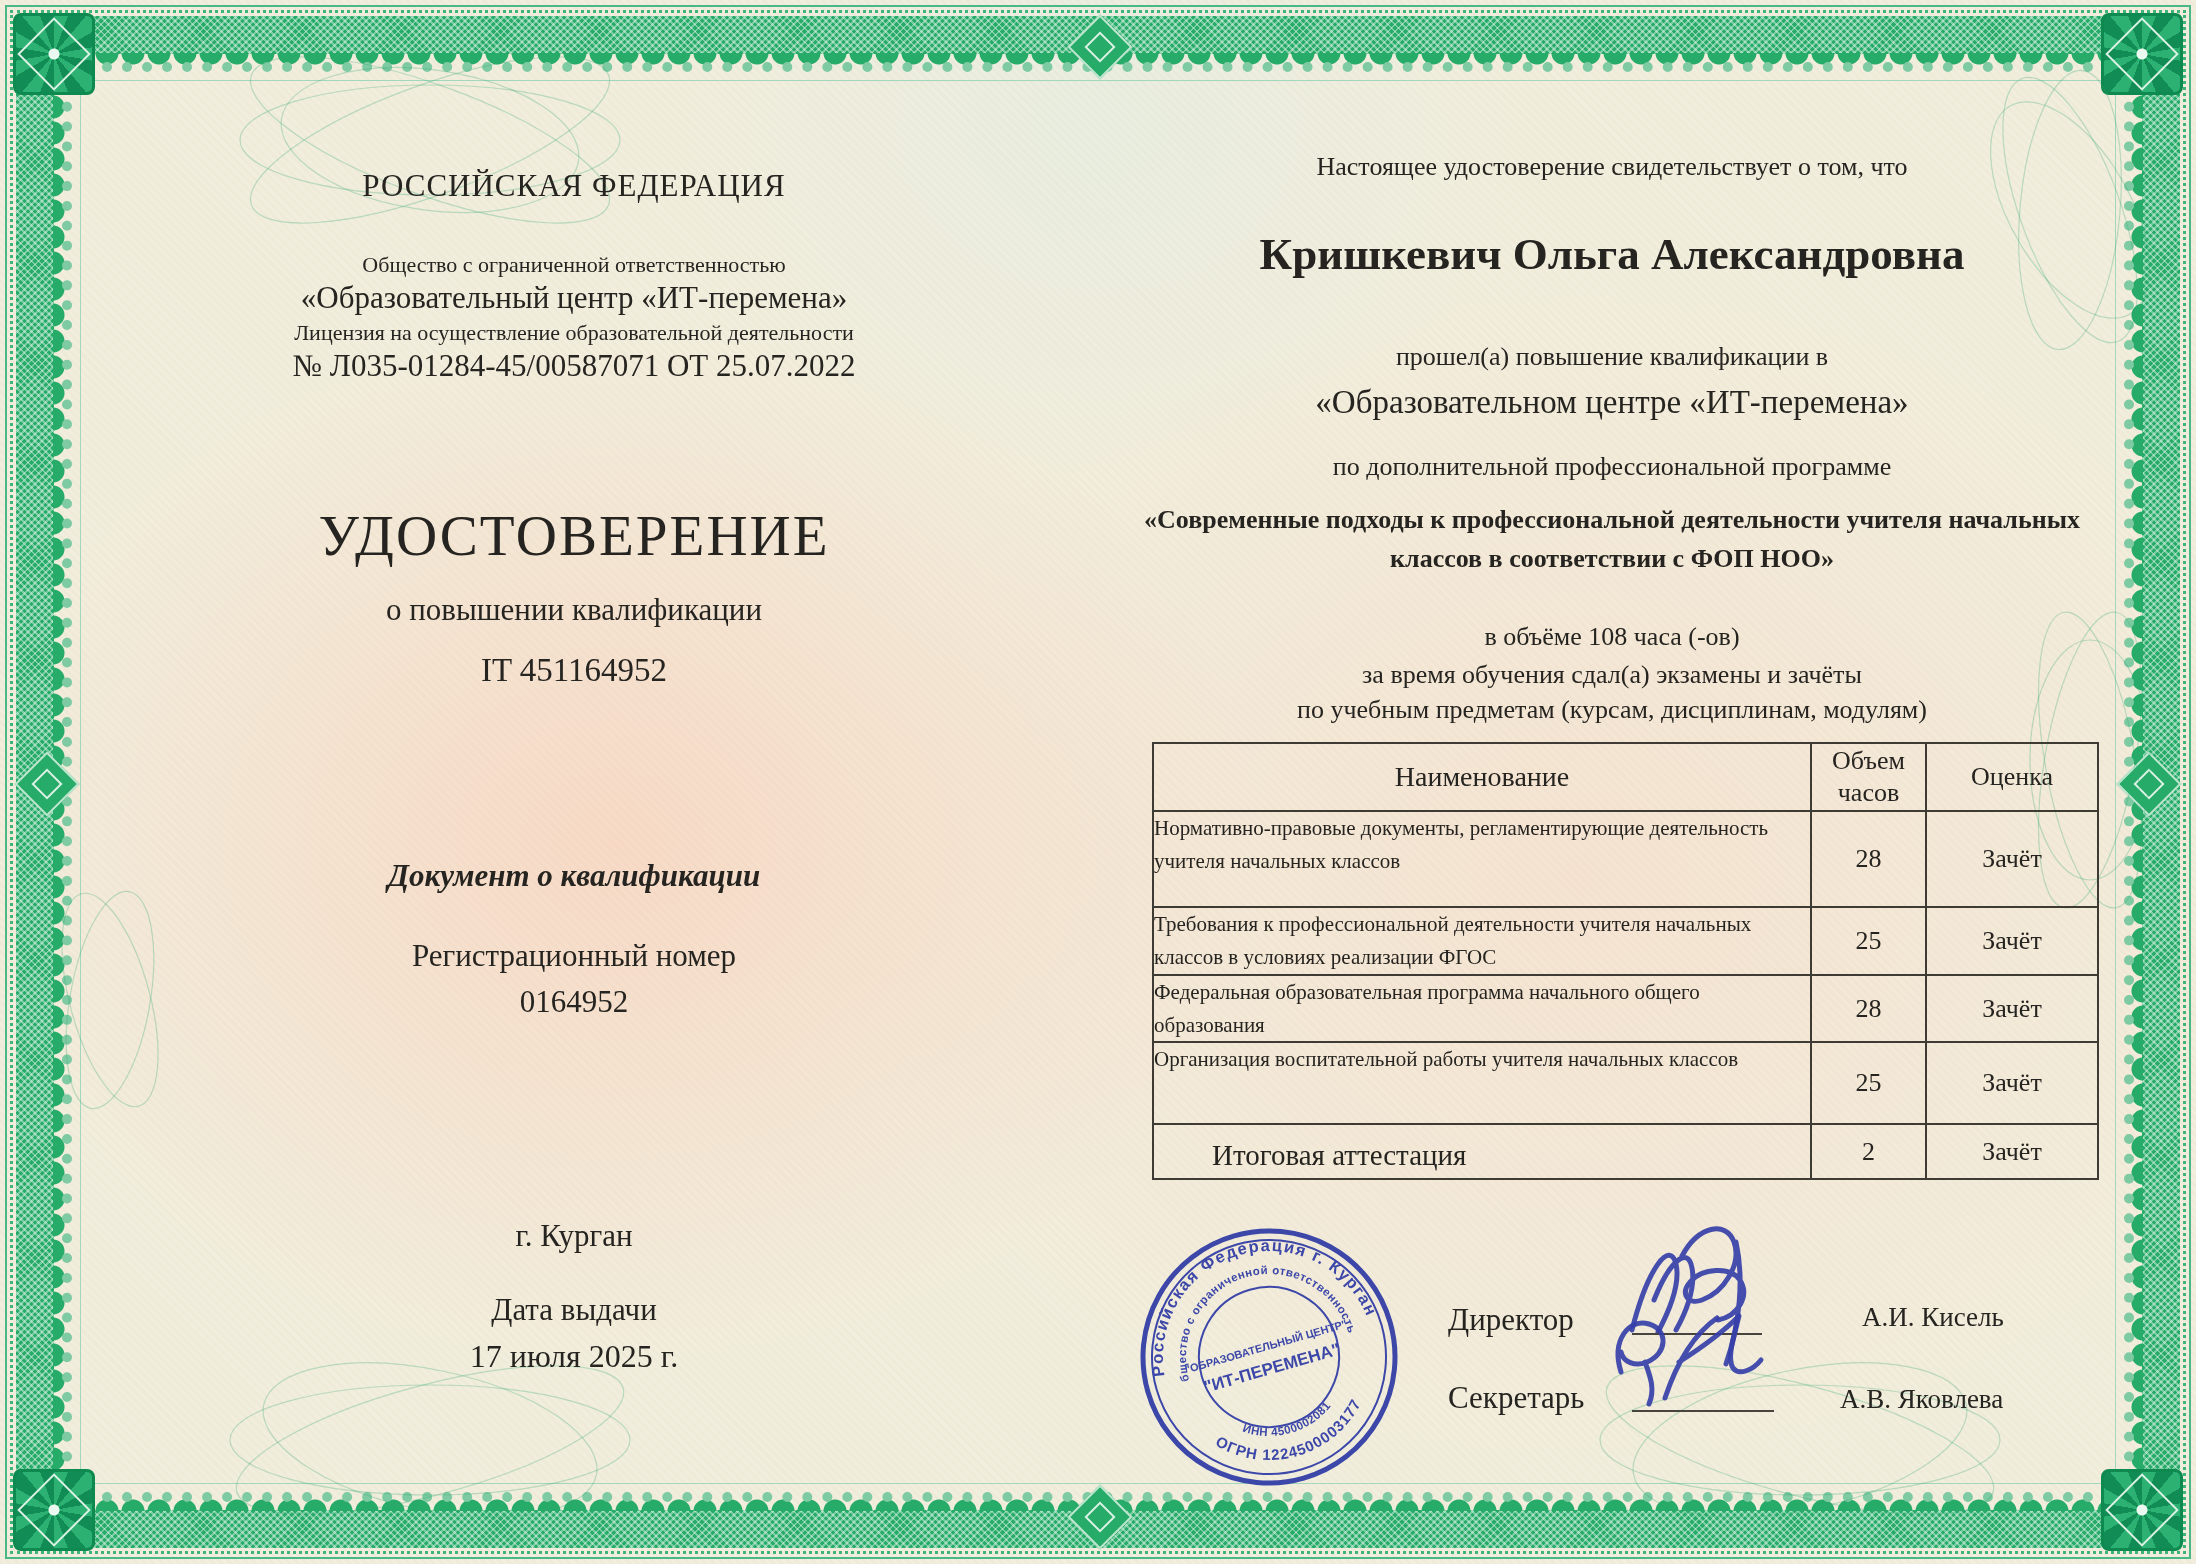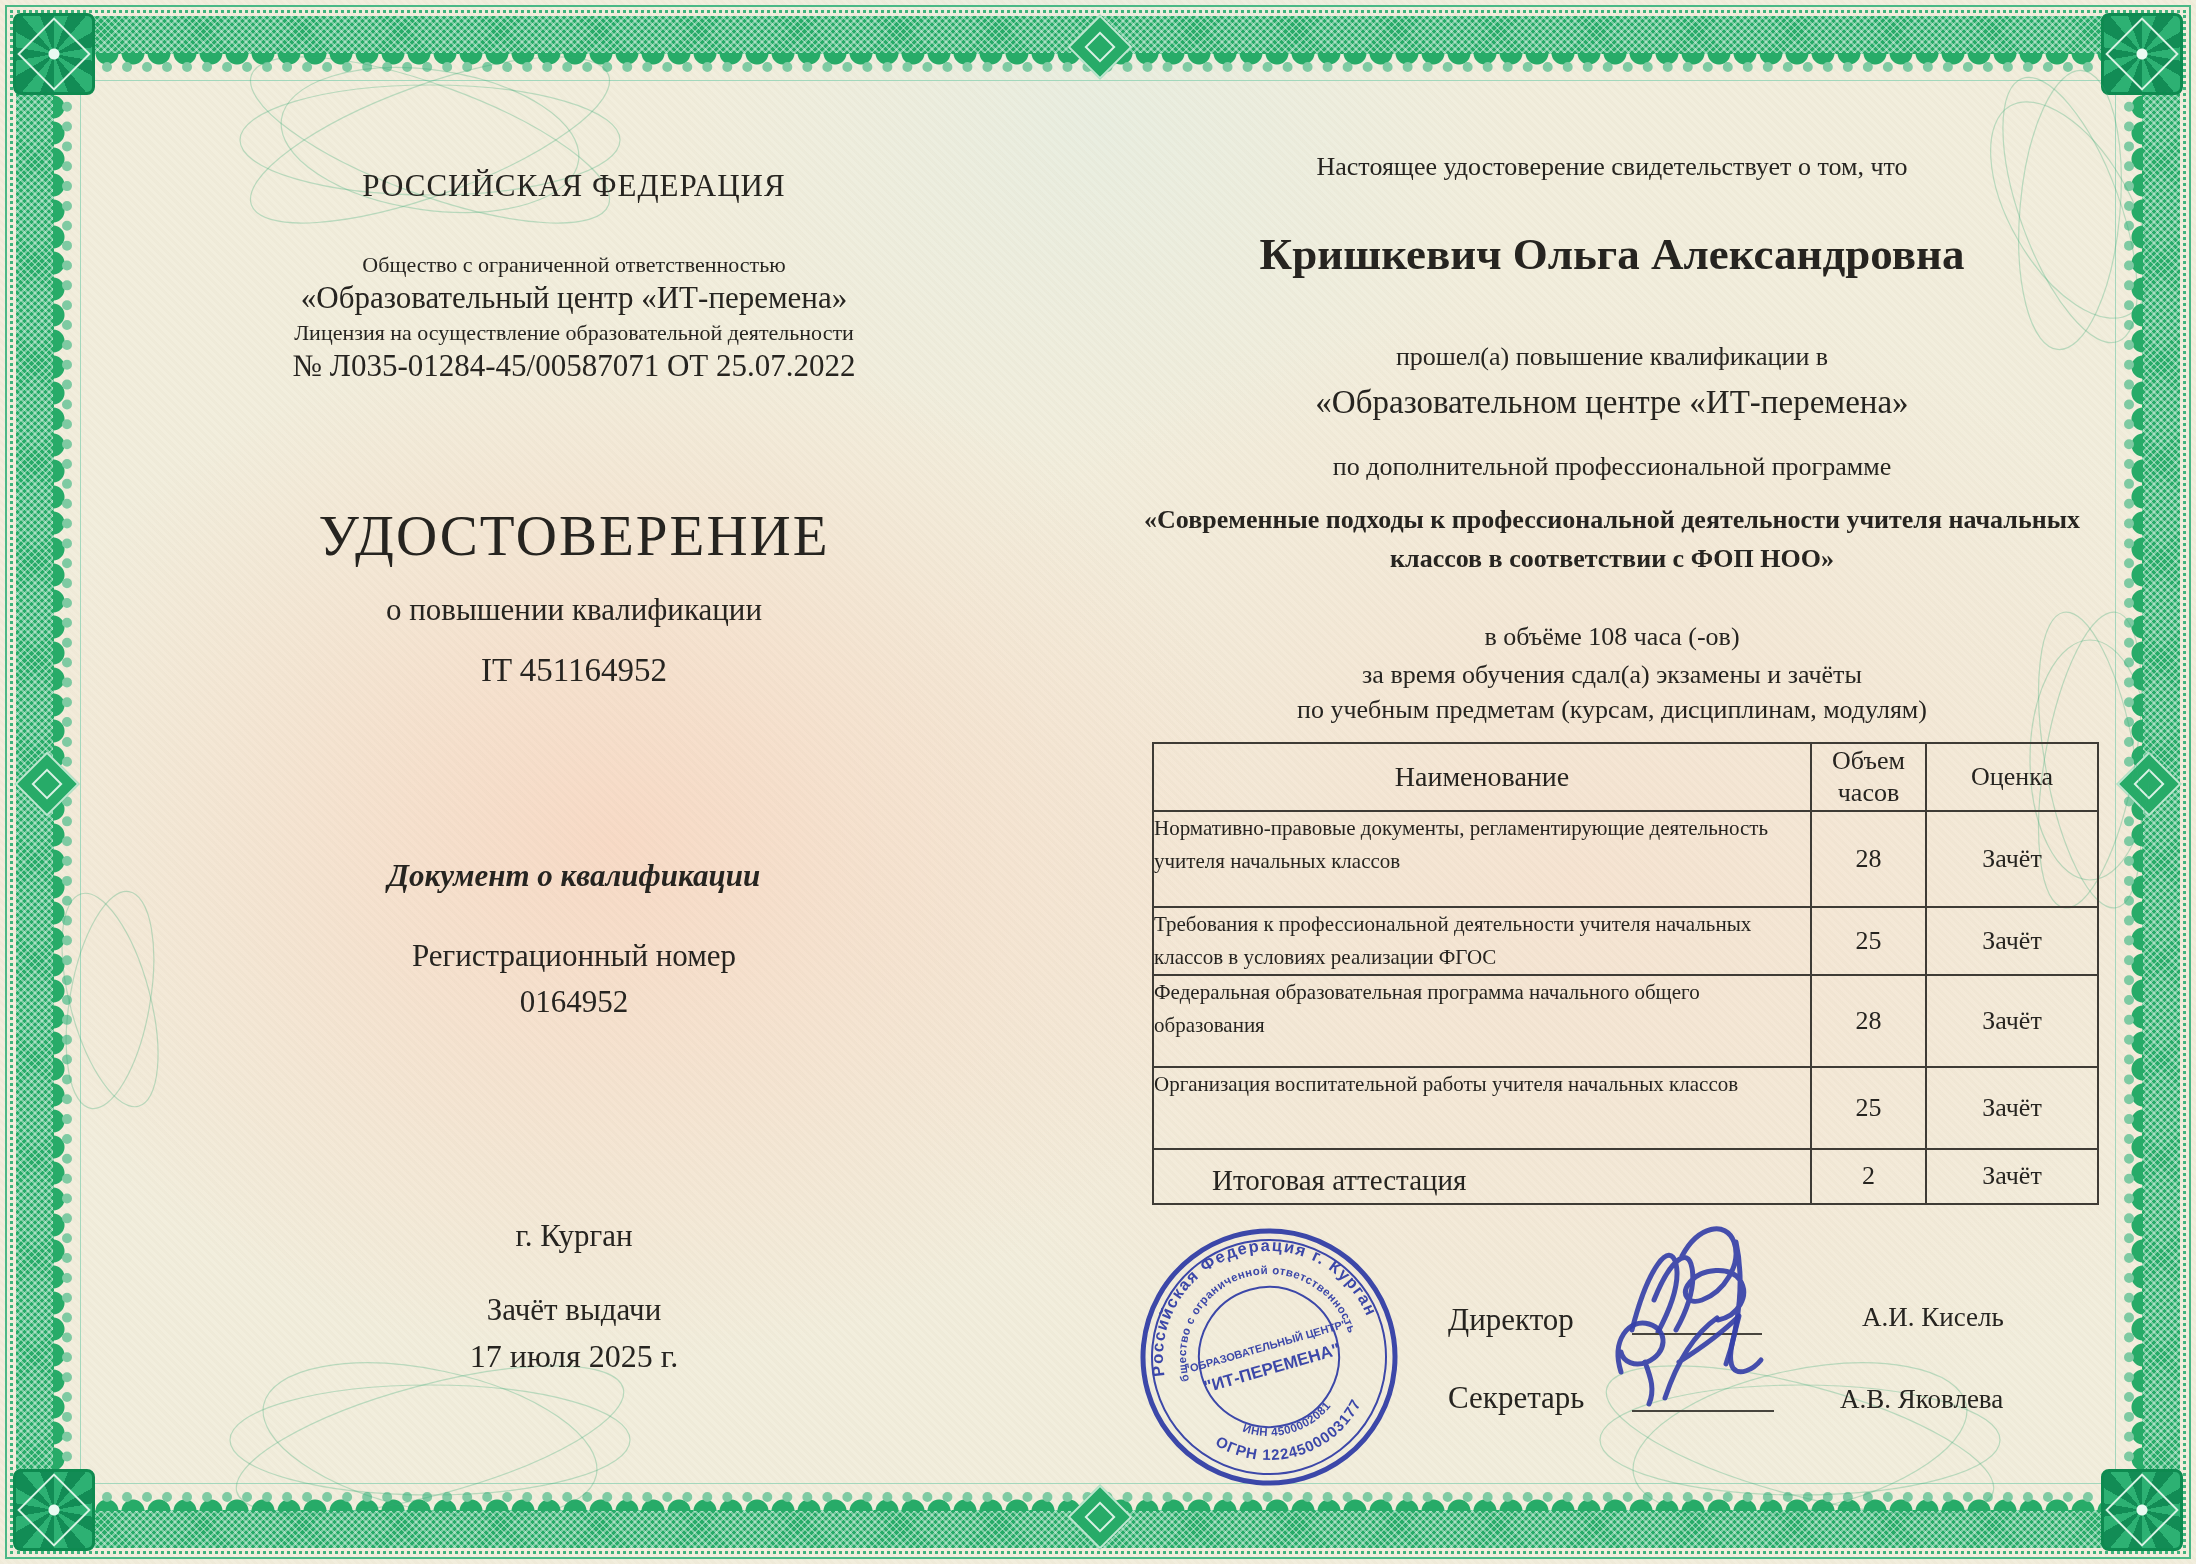--- a/index.html
+++ b/index.html
@@ -165,21 +165,21 @@
     <div class="t-orgname">«Образовательный центр «ИТ-перемена»</div>
     <div class="t-license">Лицензия на осуществление образовательной деятельности</div>
     <div class="t-licnum">№ Л035-01284-45/00587071 ОТ 25.07.2022</div>
     <div class="t-doctitle">УДОСТОВЕРЕНИЕ</div>
     <div class="t-docsub">о повышении квалификации</div>
     <div class="t-docnum">IT 451164952</div>
     <div class="t-dockind">Документ о квалификации</div>
     <div class="t-reglabel">Регистрационный номер</div>
     <div class="t-regnum">0164952</div>
     <div class="t-city">г. Курган</div>
-    <div class="t-datelabel">Зачёт выдачи</div>
+    <div class="t-datelabel">Дата выдачи</div>
     <div class="t-date">17 июля 2025 г.</div>
   </div>
 
   <div class="col-right">
     <div class="t-intro">Настоящее удостоверение свидетельствует о том, что</div>
     <div class="t-recipient">Кришкевич Ольга Александровна</div>
     <div class="t-completed">прошел(а) повышение квалификации в</div>
     <div class="t-center">«Образовательном центре «ИТ-перемена»</div>
     <div class="t-progline">по дополнительной профессиональной программе</div>
     <div class="t-progtitle">«Современные подходы к профессиональной деятельности учителя начальных классов в соответствии с ФОП НОО»</div>
@@ -203,21 +203,21 @@
     <tr style="height:96px">
       <td class="cell-name">Нормативно-правовые документы, регламентирующие деятельность учителя начальных классов</td>
       <td class="cell-hours">28</td>
       <td class="cell-grade">Зачёт</td>
     </tr>
     <tr style="height:68px">
       <td class="cell-name">Требования к профессиональной деятельности учителя начальных классов в условиях реализации ФГОС</td>
       <td class="cell-hours">25</td>
       <td class="cell-grade">Зачёт</td>
     </tr>
-    <tr style="height:92px">
+    <tr style="height:67px">
       <td class="cell-name">Федеральная образовательная программа начального общего образования</td>
       <td class="cell-hours">28</td>
       <td class="cell-grade">Зачёт</td>
     </tr>
     <tr style="height:82px">
       <td class="cell-name">Организация воспитательной работы учителя начальных классов</td>
       <td class="cell-hours">25</td>
       <td class="cell-grade">Зачёт</td>
     </tr>
     <tr style="height:52px" class="row-final">

